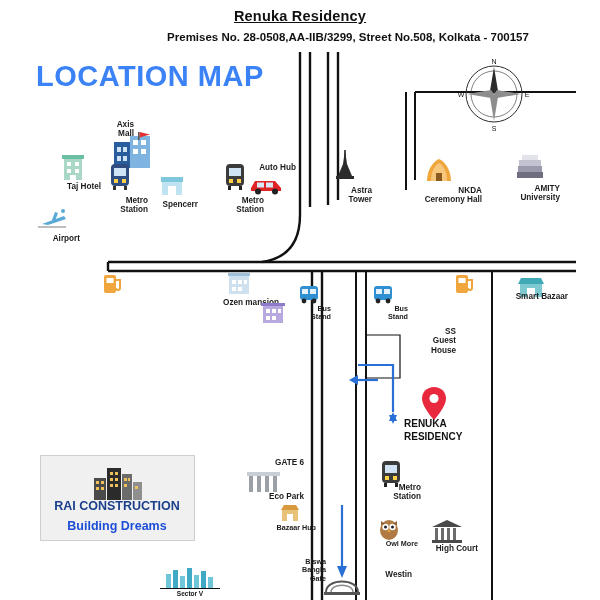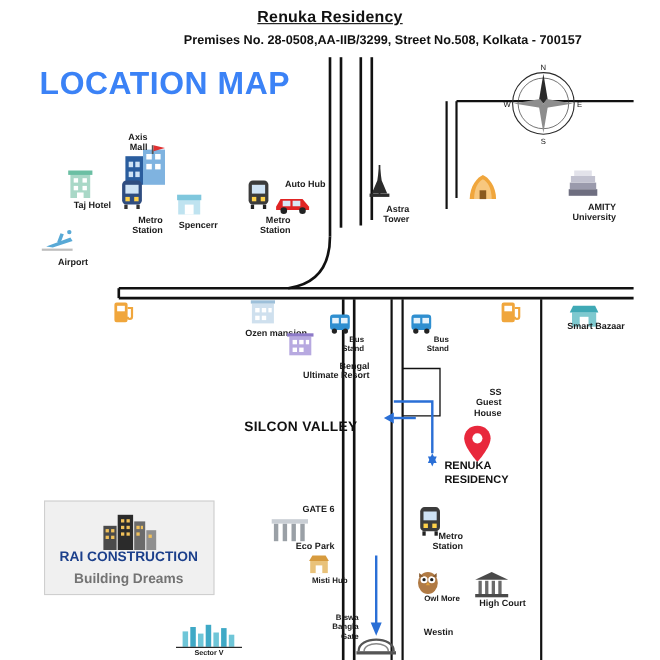--- a/index.html
+++ b/index.html
@@ -127,21 +127,21 @@
     color: #1b3f8b;
   }
   .rai-l2 {
     position: absolute;
     left: 42px;
     top: 519px;
     width: 150px;
     text-align: center;
     font-size: 12.5px;
     font-weight: bold;
-    color: #737373;
+    color: #1d4ed8;
   }
 
   .sector-v {
     position: absolute;
     left: 160px;
     top: 588px;
     width: 60px;
     text-align: center;
     font-size: 6.5px;
     font-weight: bold;
@@ -307,20 +307,21 @@
   </div>
   <div class="lbl" style="left:318px;top:186px;width:54px">Astra<br>Tower</div>
 
   <div class="poi" style="left:422px;top:155px">
     <svg width="34" height="30">
       <path d="M5 26 C5 14, 12 6, 17 4 C22 6, 29 14, 29 26 Z" fill="#f0a63c"></path>
       <path d="M9 26 C9 16, 13 10, 17 8 C21 10, 25 16, 25 26 Z" fill="#f7c77e"></path>
       <rect x="14" y="18" width="6" height="8" fill="#8a5a1e"></rect>
     </svg>
   </div>
+  <div class="lbl" style="left:398px;top:186px;width:84px">NKDA<br>Ceremony Hall</div>
 
   <div class="poi" style="left:513px;top:152px">
     <svg width="34" height="32">
       <rect x="4" y="20" width="26" height="6" fill="#6e6e80"></rect>
       <rect x="5" y="14" width="24" height="6" fill="#9a9aac"></rect>
       <rect x="6" y="8" width="22" height="6" fill="#c2c2d0"></rect>
       <rect x="9" y="3" width="16" height="5" fill="#e2e2ea"></rect>
     </svg>
   </div>
   <div class="lbl" style="left:500px;top:184px;width:60px">AMITY<br>University</div>
@@ -389,25 +390,23 @@
     <svg width="30" height="28">
       <rect x="5" y="8" width="20" height="17" fill="#b7a9e0"></rect>
       <rect x="8" y="11" width="4" height="4" fill="#fff"></rect>
         <rect x="14" y="11" width="4" height="4" fill="#fff"></rect>
       <rect x="20" y="11" width="3" height="4" fill="#fff"></rect>
       <rect x="8" y="18" width="4" height="4" fill="#fff"></rect>
         <rect x="14" y="18" width="4" height="4" fill="#fff"></rect>
       <rect x="3" y="5" width="24" height="3" fill="#8d7ac8"></rect>
     </svg>
   </div>
-  <div class="lbl" style="left:240px;top:328px;width:96px">Bengal<br>Ultimate Resort</div>
-
-  <div class="silcon">SILCON VALLEY</div>
-
-  <div class="lbl" style="left:402px;top:352px;width:54px">SS<br>Guest<br>House</div>
+
+
+  <div class="lbl" style="left:402px;top:327px;width:54px">SS<br>Guest<br>House</div>
 
   <div class="poi" style="left:420px;top:385px">
     <svg width="28" height="38">
       <path d="M14 2 C7 2 2 7 2 13.5 C2 22 14 35 14 35 C14 35 26 22 26 13.5 C26 7 21 2 14 2 Z" fill="#e8283c"></path>
       <circle cx="14" cy="13.5" r="4.6" fill="#ffffff"></circle>
     </svg>
   </div>
   <div class="renuka-lbl">
     <span>RENUKA</span><br>
     <span>RESIDENCY</span>
@@ -425,21 +424,21 @@
   <div class="lbl" style="left:248px;top:458px;width:56px">GATE 6</div>
   <div class="lbl" style="left:248px;top:492px;width:56px">Eco Park</div>
 
   <div class="poi" style="left:278px;top:502px">
     <svg width="24" height="22">
       <rect x="4" y="8" width="16" height="11" fill="#e9c27a"></rect>
       <path d="M3 8 L6 3 L18 3 L21 8 Z" fill="#d79b3e"></path>
       <rect x="9" y="12" width="6" height="7" fill="#fff"></rect>
     </svg>
   </div>
-  <div class="lbl sm" style="left:272px;top:524px;width:44px">Misti Hub</div>
+  <div class="lbl sm" style="left:272px;top:524px;width:44px">Bazaar Hub</div>
 
   <div class="poi" style="left:376px;top:457px">
     <svg width="30" height="34">
       <rect x="6" y="4" width="18" height="22" rx="4" fill="#3b3b3b"></rect>
       <rect x="9" y="8" width="12" height="8" fill="#cfe3f5"></rect>
       <rect x="9" y="19" width="4" height="4" fill="#ffd24a"></rect>
       <rect x="17" y="19" width="4" height="4" fill="#ffd24a"></rect>
       <rect x="8" y="26" width="3" height="4" fill="#222"></rect>
       <rect x="19" y="26" width="3" height="4" fill="#222"></rect>
     </svg>

